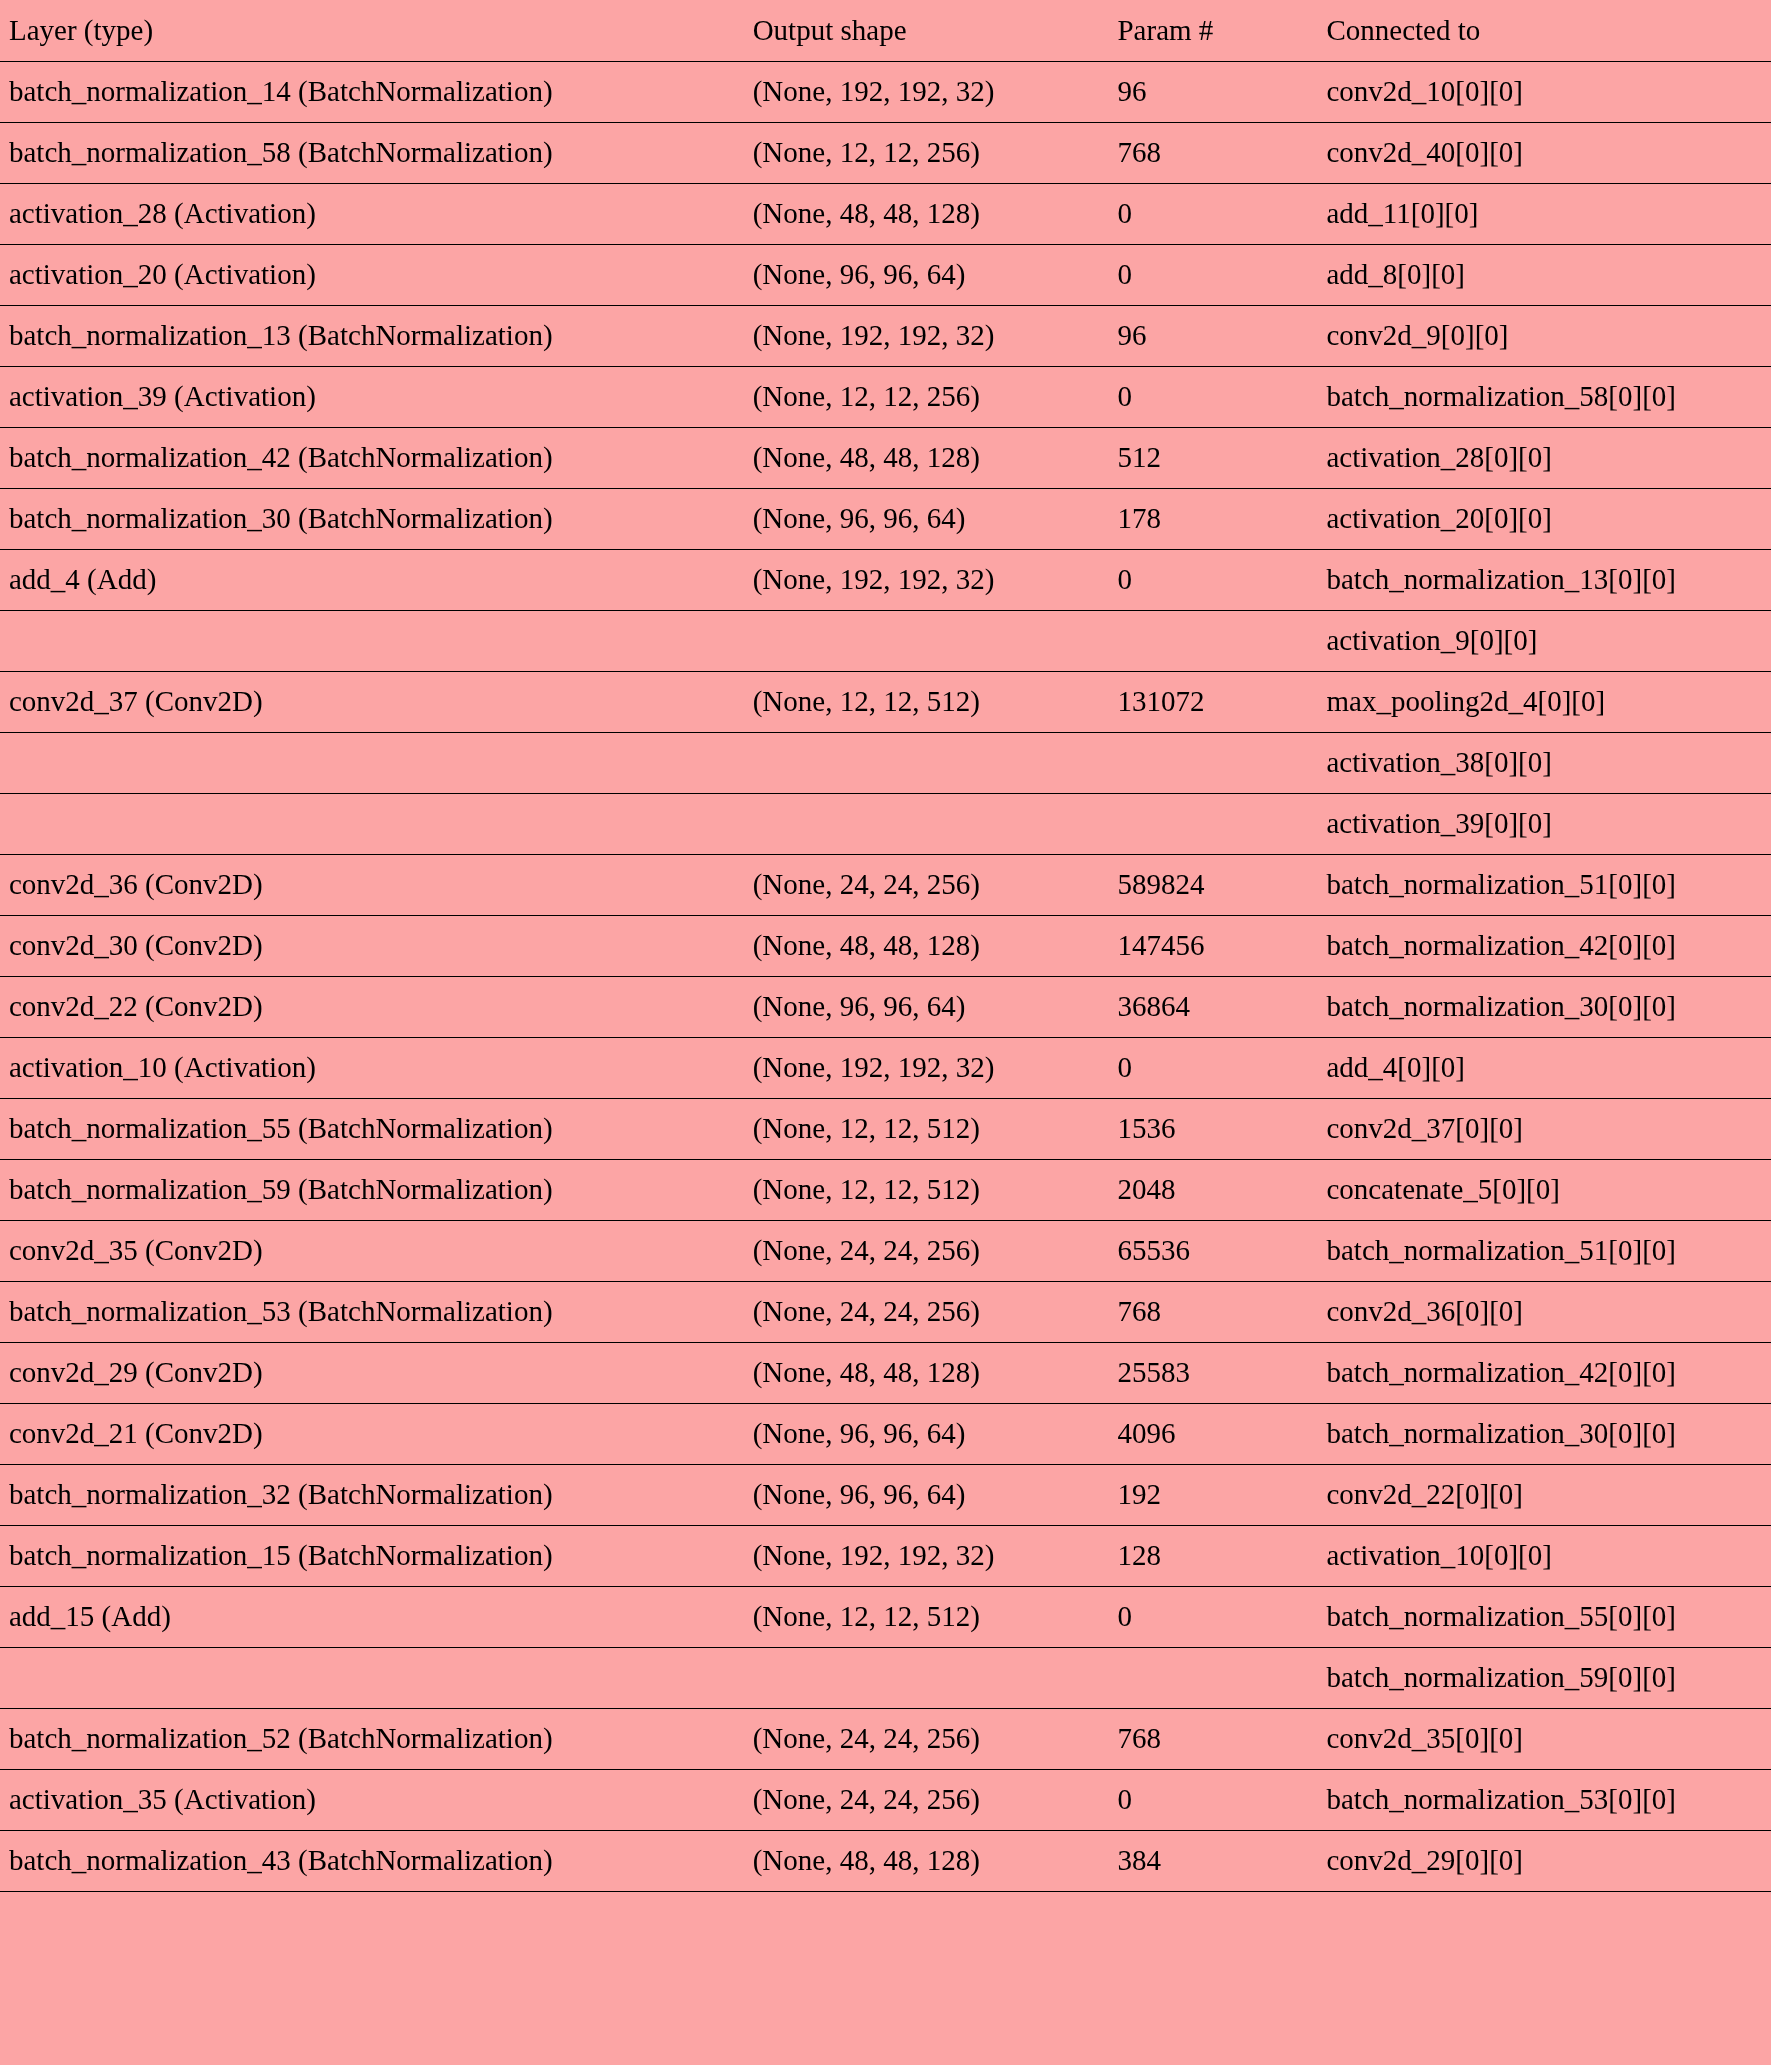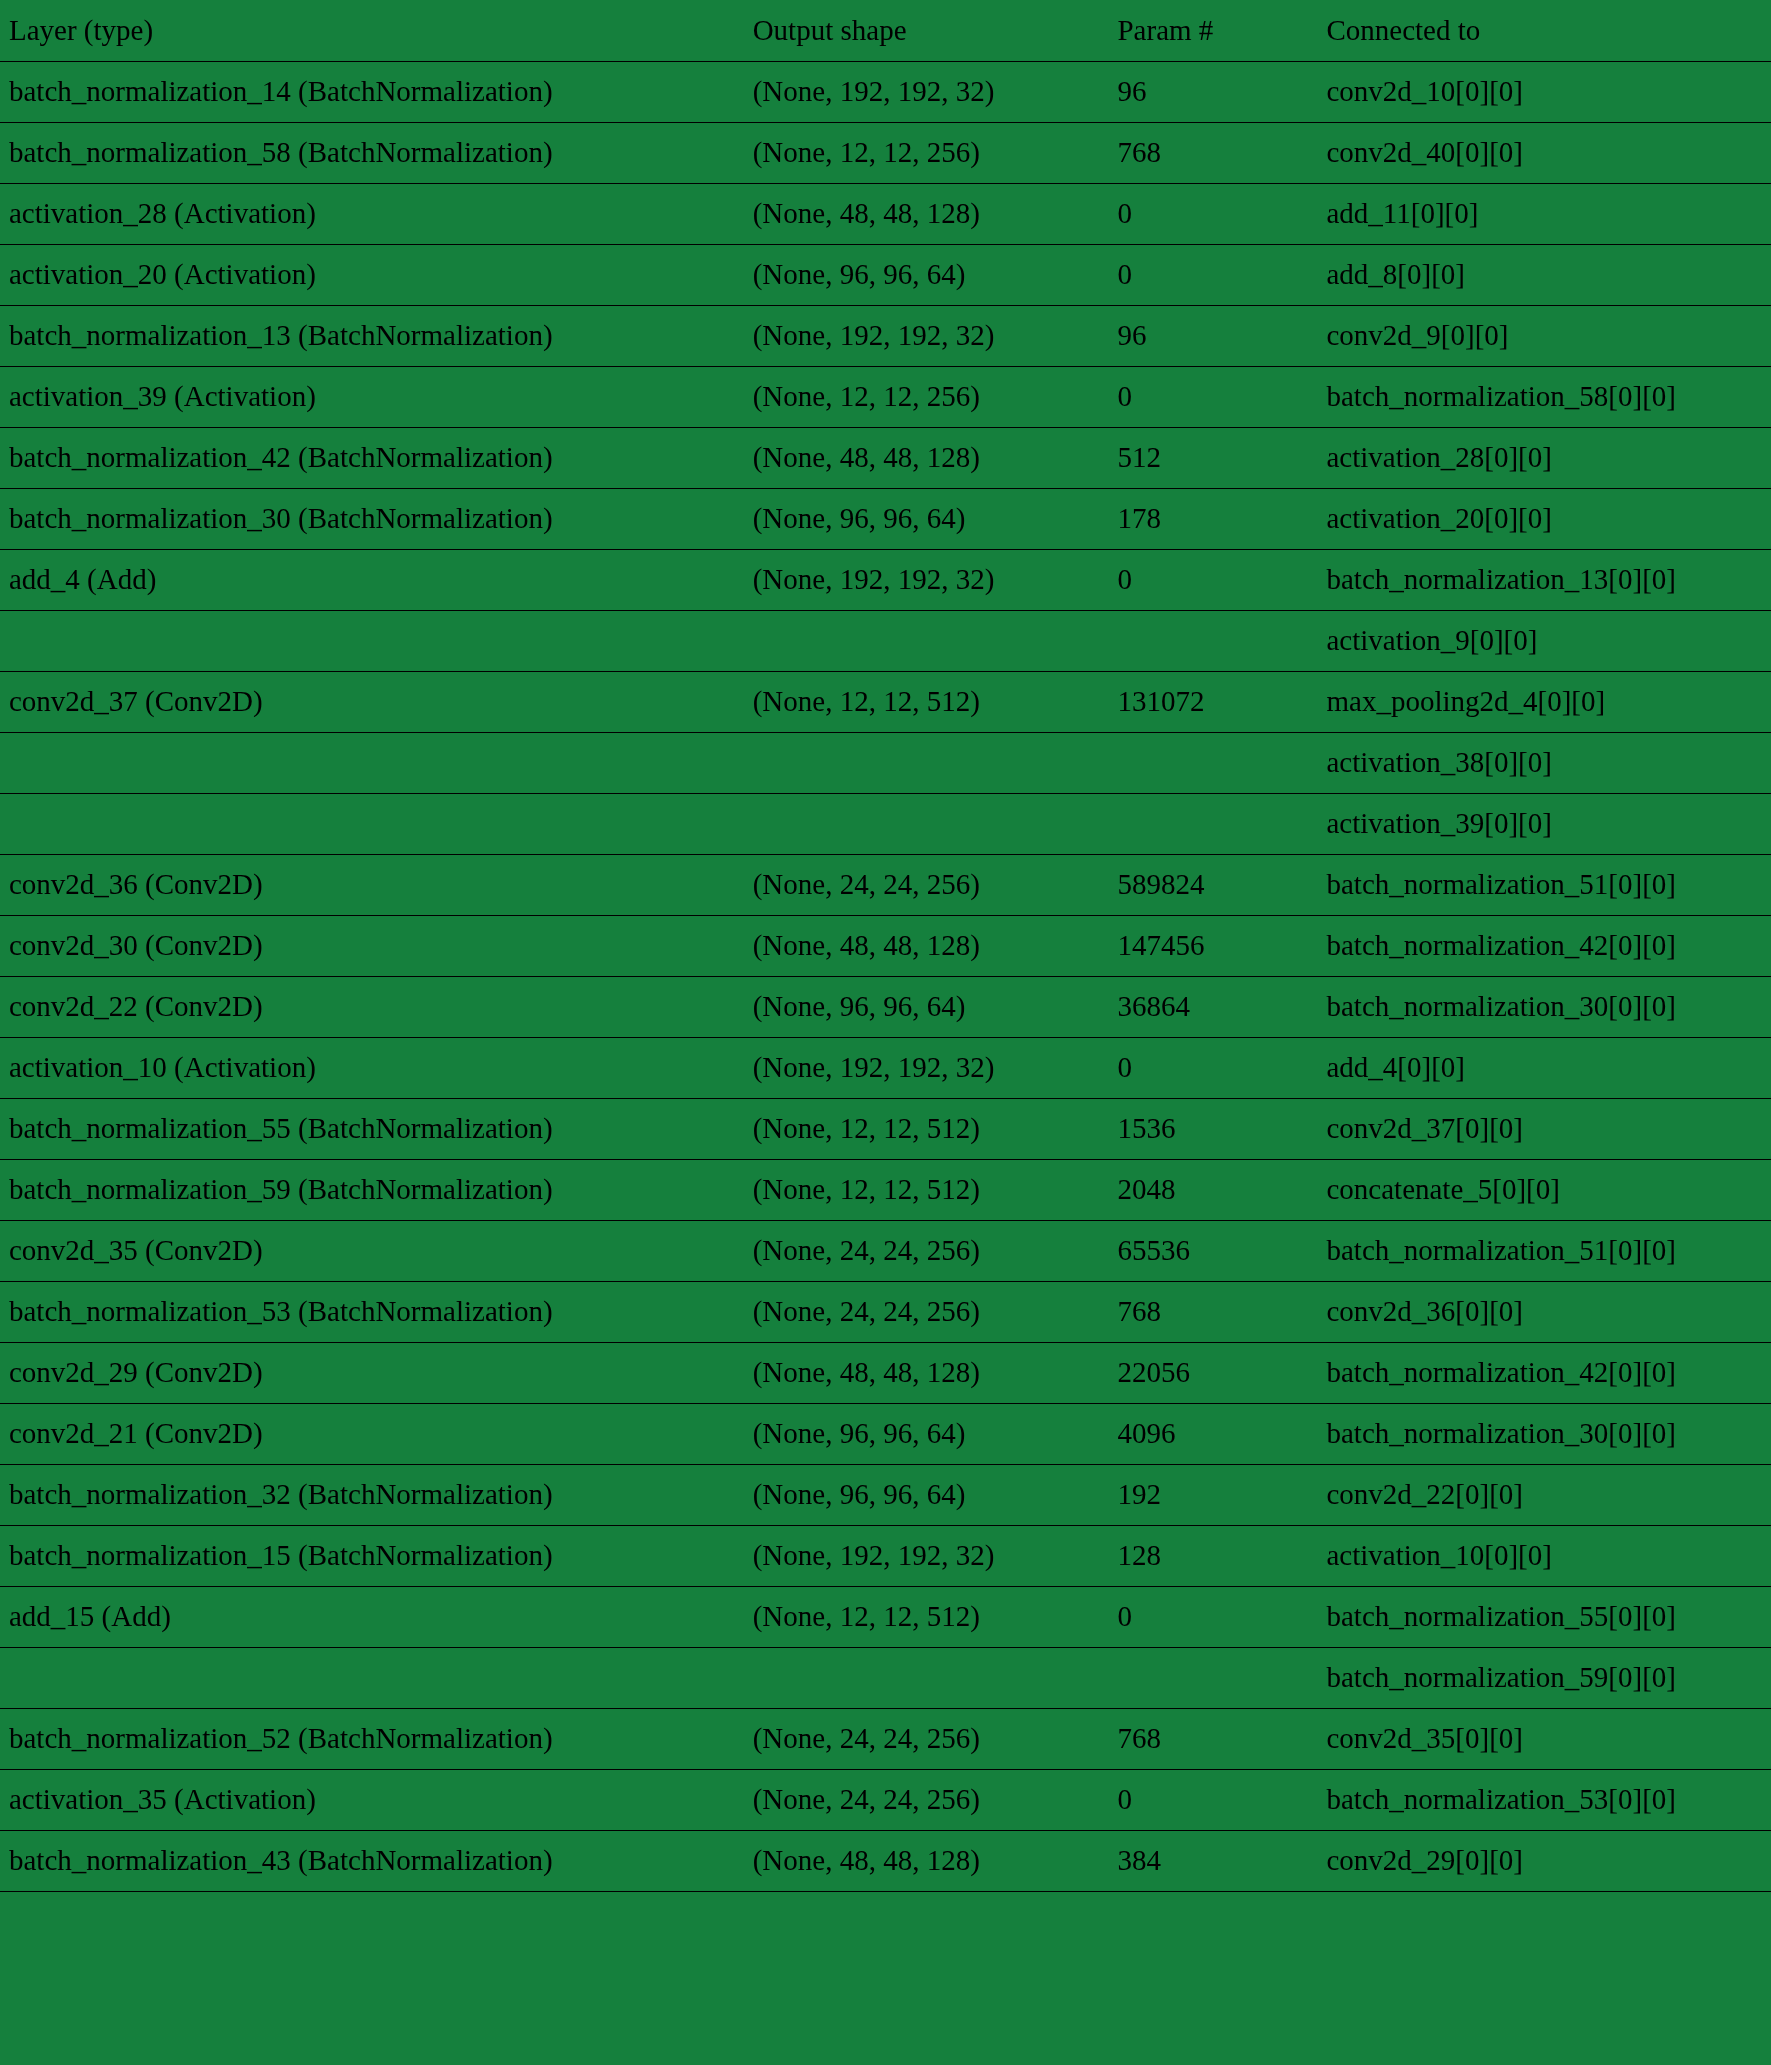--- a/index.html
+++ b/index.html
@@ -3,21 +3,21 @@
 <meta charset="utf-8">
 <style>
   html, body {
     margin: 0;
     padding: 0;
     background: #ffffff;
   }
   .page {
     width: 1771px;
     height: 2065px;
-    background: #15803d;
+    background: #fca5a5;
     color: #000000;
     font-family: "Liberation Serif", "DejaVu Serif", serif;
     overflow: hidden;
     box-sizing: border-box;
   }
   table.layer-table {
     width: 100%;
     border-collapse: collapse;
     table-layout: fixed;
     font-size: 29px;
@@ -188,21 +188,21 @@
         </tr>
         <tr>
           <td>batch_normalization_53 (BatchNormalization)</td>
           <td>(None, 24, 24, 256)</td>
           <td>768</td>
           <td>conv2d_36[0][0]</td>
         </tr>
         <tr>
           <td>conv2d_29 (Conv2D)</td>
           <td>(None, 48, 48, 128)</td>
-          <td>22056</td>
+          <td>25583</td>
           <td>batch_normalization_42[0][0]</td>
         </tr>
         <tr>
           <td>conv2d_21 (Conv2D)</td>
           <td>(None, 96, 96, 64)</td>
           <td>4096</td>
           <td>batch_normalization_30[0][0]</td>
         </tr>
         <tr>
           <td>batch_normalization_32 (BatchNormalization)</td>

